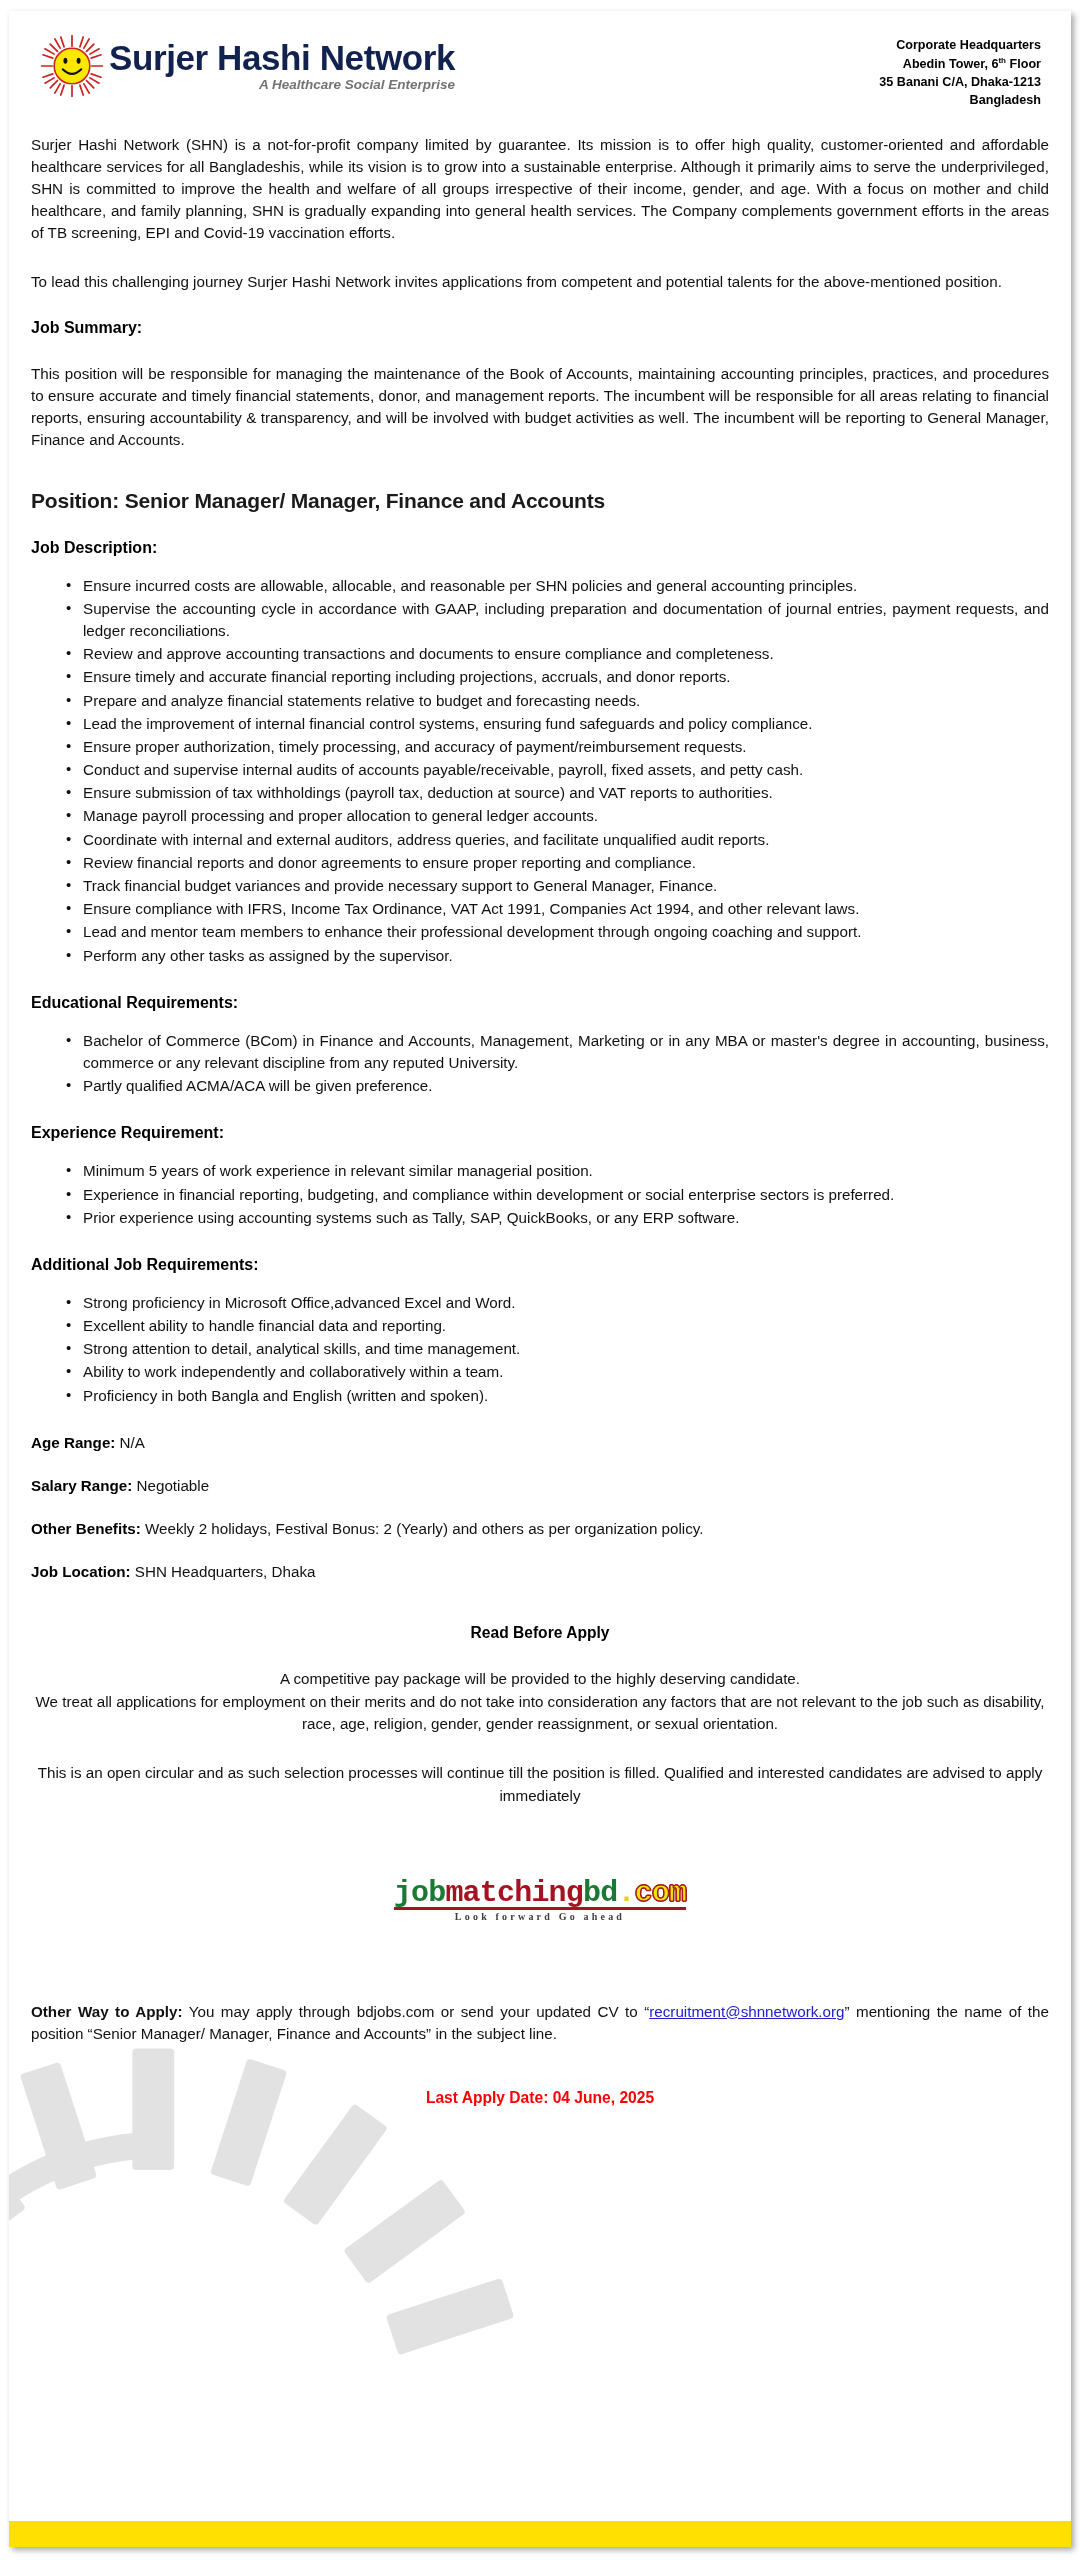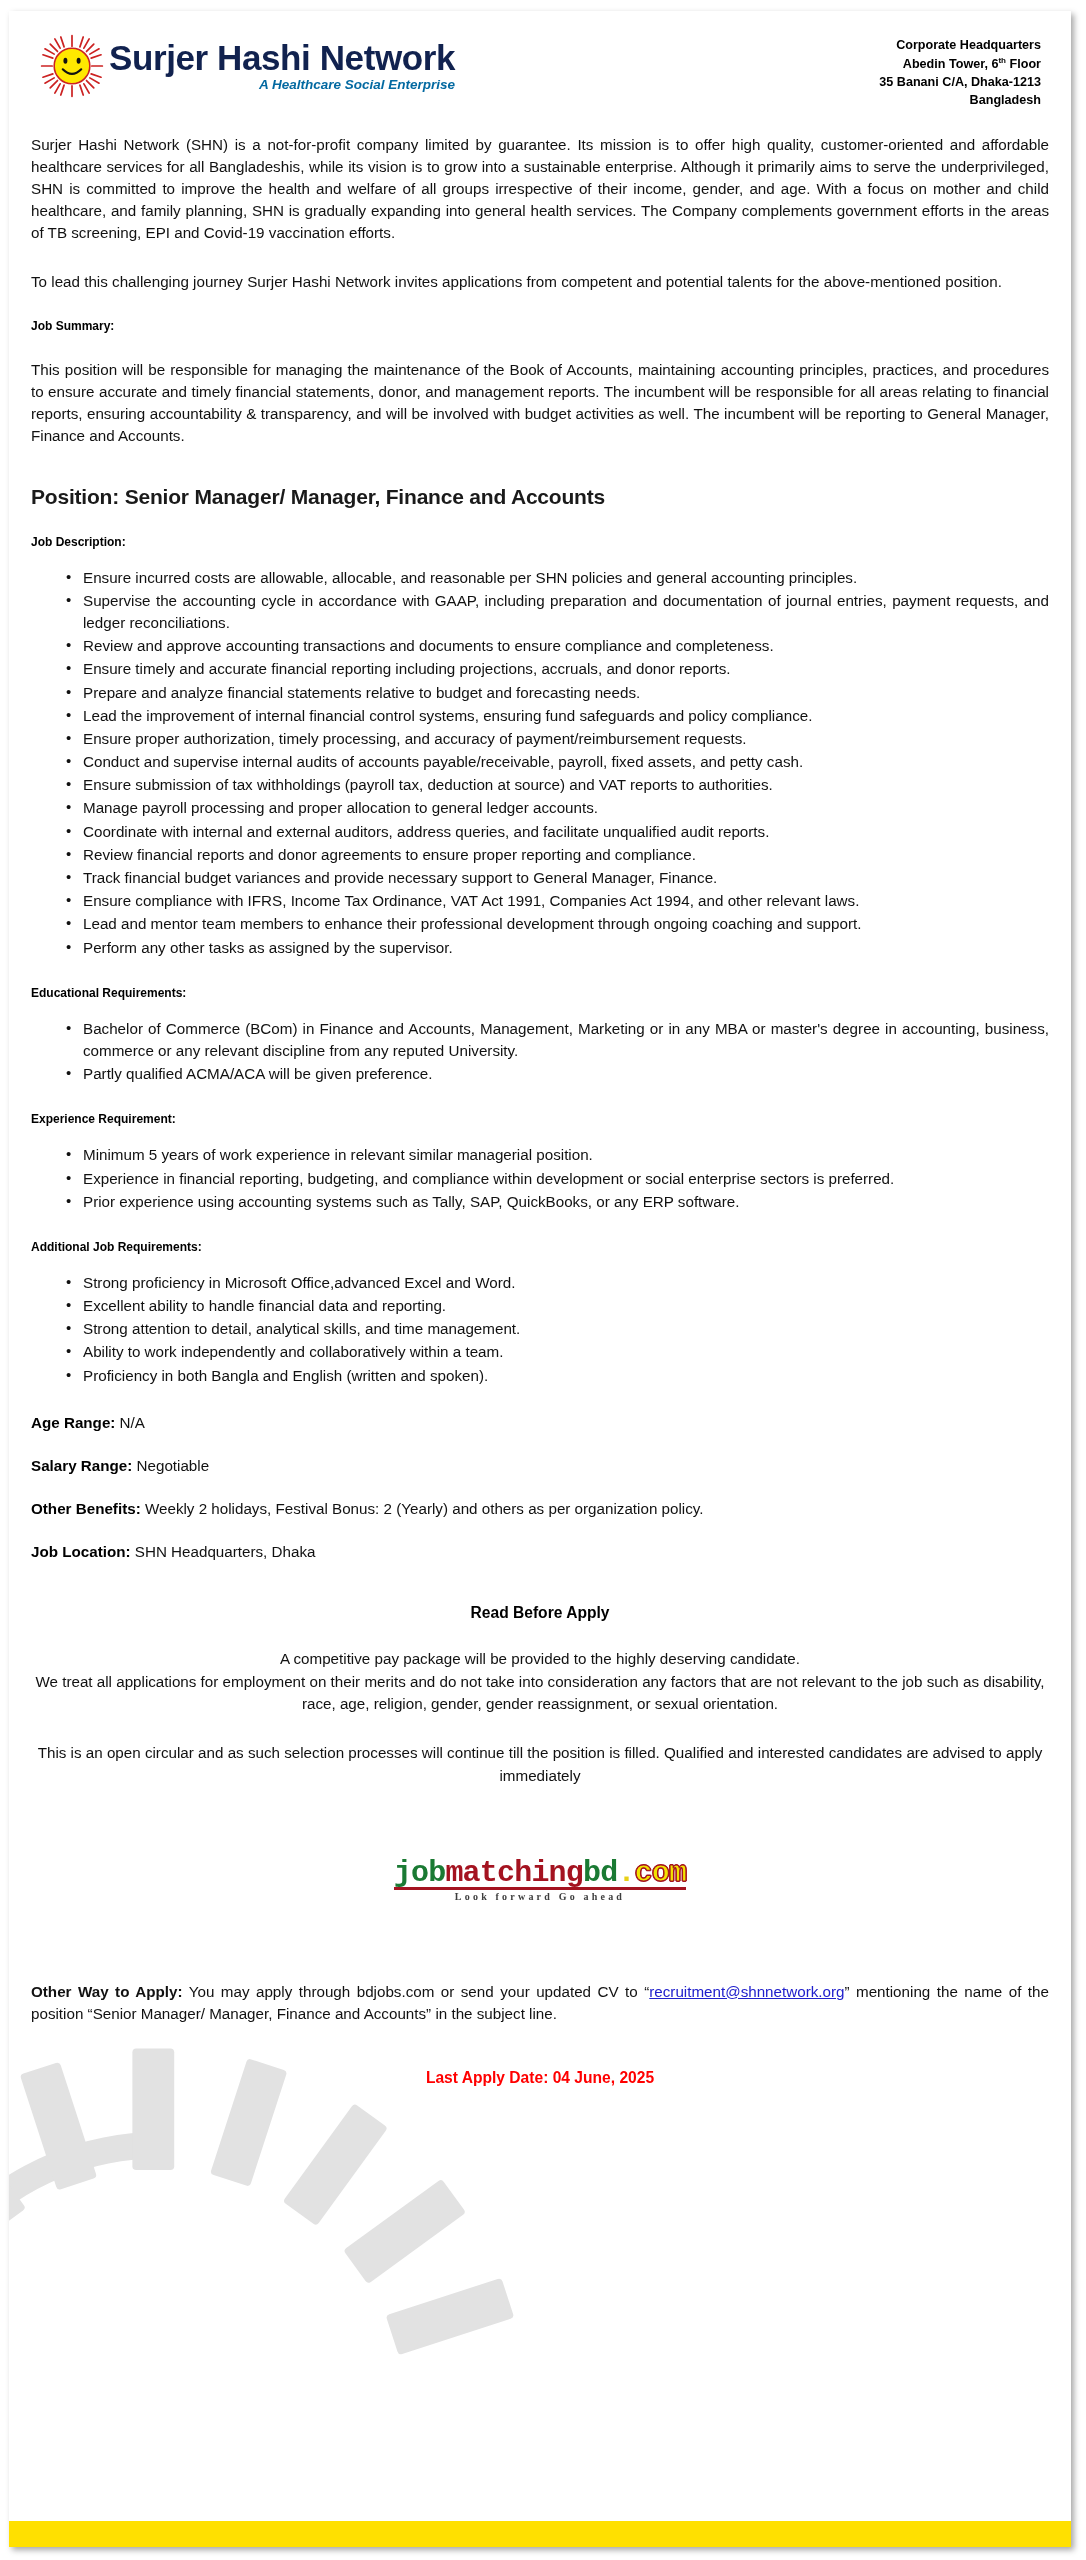--- a/index.html
+++ b/index.html
@@ -67,21 +67,21 @@
     color: #11224f;
     letter-spacing: -0.4px;
     line-height: 1.02;
     white-space: nowrap;
   }
   .brand-tag {
     font-family: "Liberation Sans", sans-serif;
     font-size: 13.5px;
     font-style: italic;
     font-weight: bold;
-    color: #0369a1;
+    color: #737373;
     text-align: right;
     margin-top: 1px;
   }
   .hq {
     text-align: right;
     font-family: "Liberation Sans", sans-serif;
     font-size: 12.6px;
     font-weight: bold;
     color: #000;
     line-height: 1.42;
@@ -97,21 +97,21 @@
     line-height: 1.46;
     text-align: justify;
     margin: 0;
   }
   .para { margin: 0 0 0 0; }
   .gap-lg { height: 26px; }
   .gap-md { height: 18px; }
   .gap-sm { height: 11px; }
 
   .section-head {
-    font-size: 12px;
+    font-size: 16px;
     font-weight: bold;
     color: #000;
     margin: 0;
   }
   .position-title {
     font-size: 21px;
     font-weight: bold;
     color: #1a1a1a;
     margin: 0;
     letter-spacing: -0.2px;

